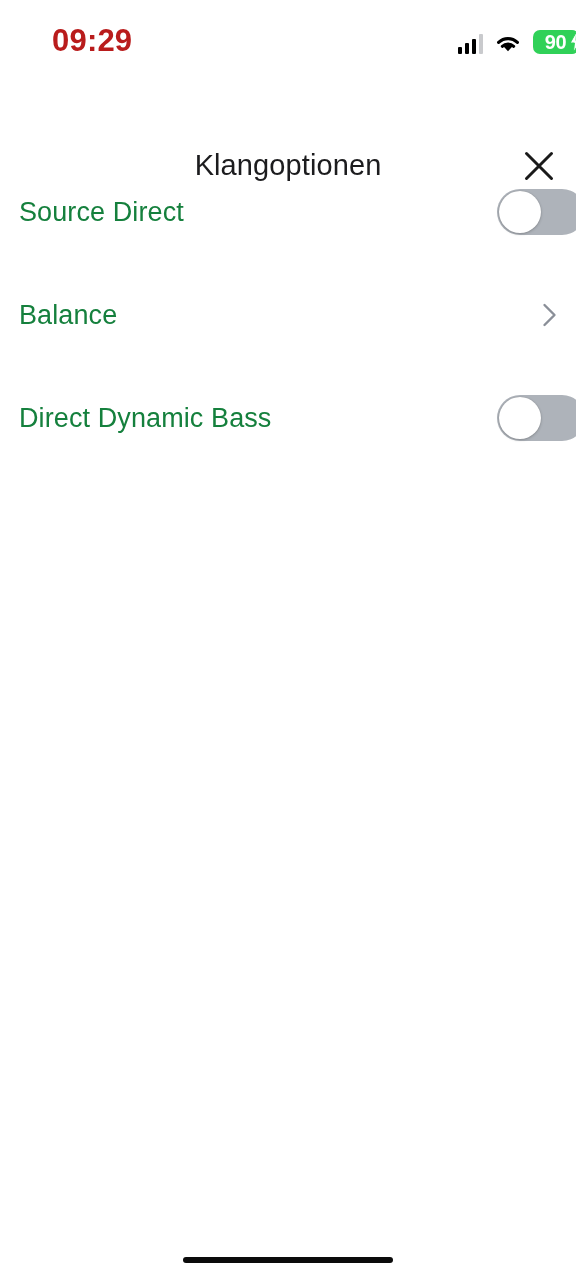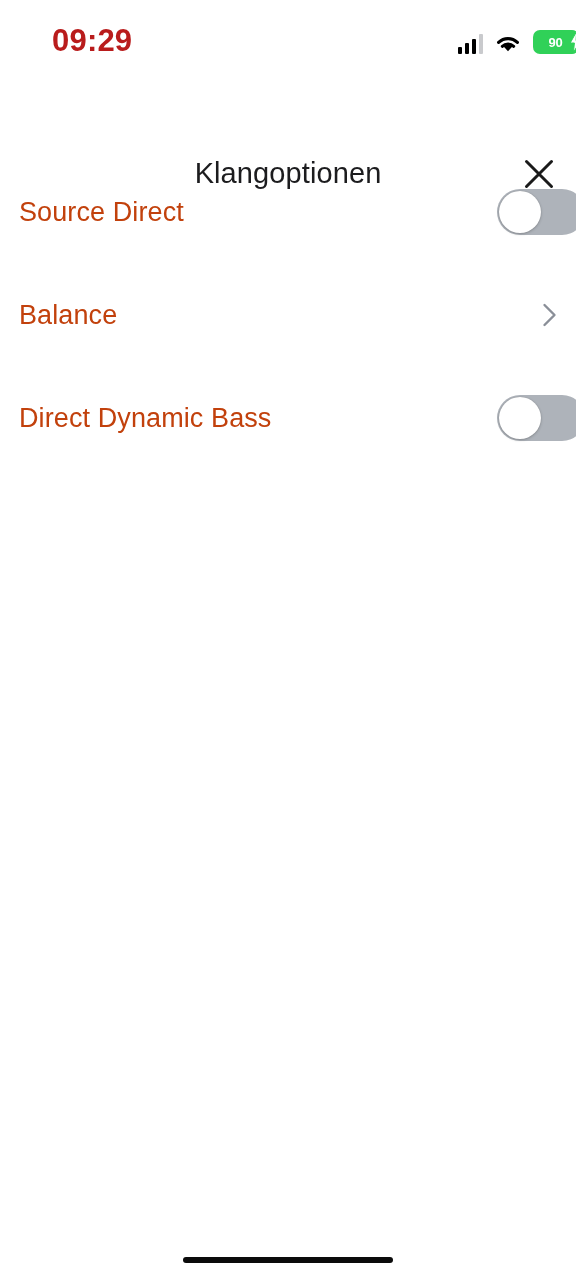--- a/index.html
+++ b/index.html
@@ -55,33 +55,33 @@
     margin-right:-7px;
   }
   .battery-body {
     position:absolute; left:0; top:0;
     width:46px; height:24px;
     background:#30d158;
     border-radius:7px;
     display:flex; align-items:center; justify-content:center;
   }
   .battery-pct {
-    font-size:13px; font-weight:700;
+    font-size:20px; font-weight:700;
     color:#ffffff; line-height:17px;
     letter-spacing:-0.3px;
     margin-left:-1px;
   }
   .battery-bolt {
     position:absolute; right:1px; top:1px;
     width:13px; height:22px;
   }
 
   
   .header {
-    position:absolute; top:72px; left:0;
+    position:absolute; top:64px; left:0;
     width:576px; height:70px;
   }
   .header-title {
     position:absolute; left:0; right:0; top:84px;
     text-align:center;
     font-size:29px; font-weight:400;
     color:#1c1c1e;
     line-height:34px;
     letter-spacing:0.1px;
   }
@@ -96,21 +96,21 @@
     width:576px;
   }
   .row {
     position:relative;
     height:103px;
     display:flex; align-items:center;
     padding-left:19px;
   }
   .row-label {
     font-size:27px; font-weight:400;
-    color:#c2410c;
+    color:#15803d;
     line-height:32px;
     letter-spacing:0.1px;
   }
   .row-accessory {
     position:absolute; right:0; top:0;
     height:103px;
     display:flex; align-items:center;
   }
 
   

